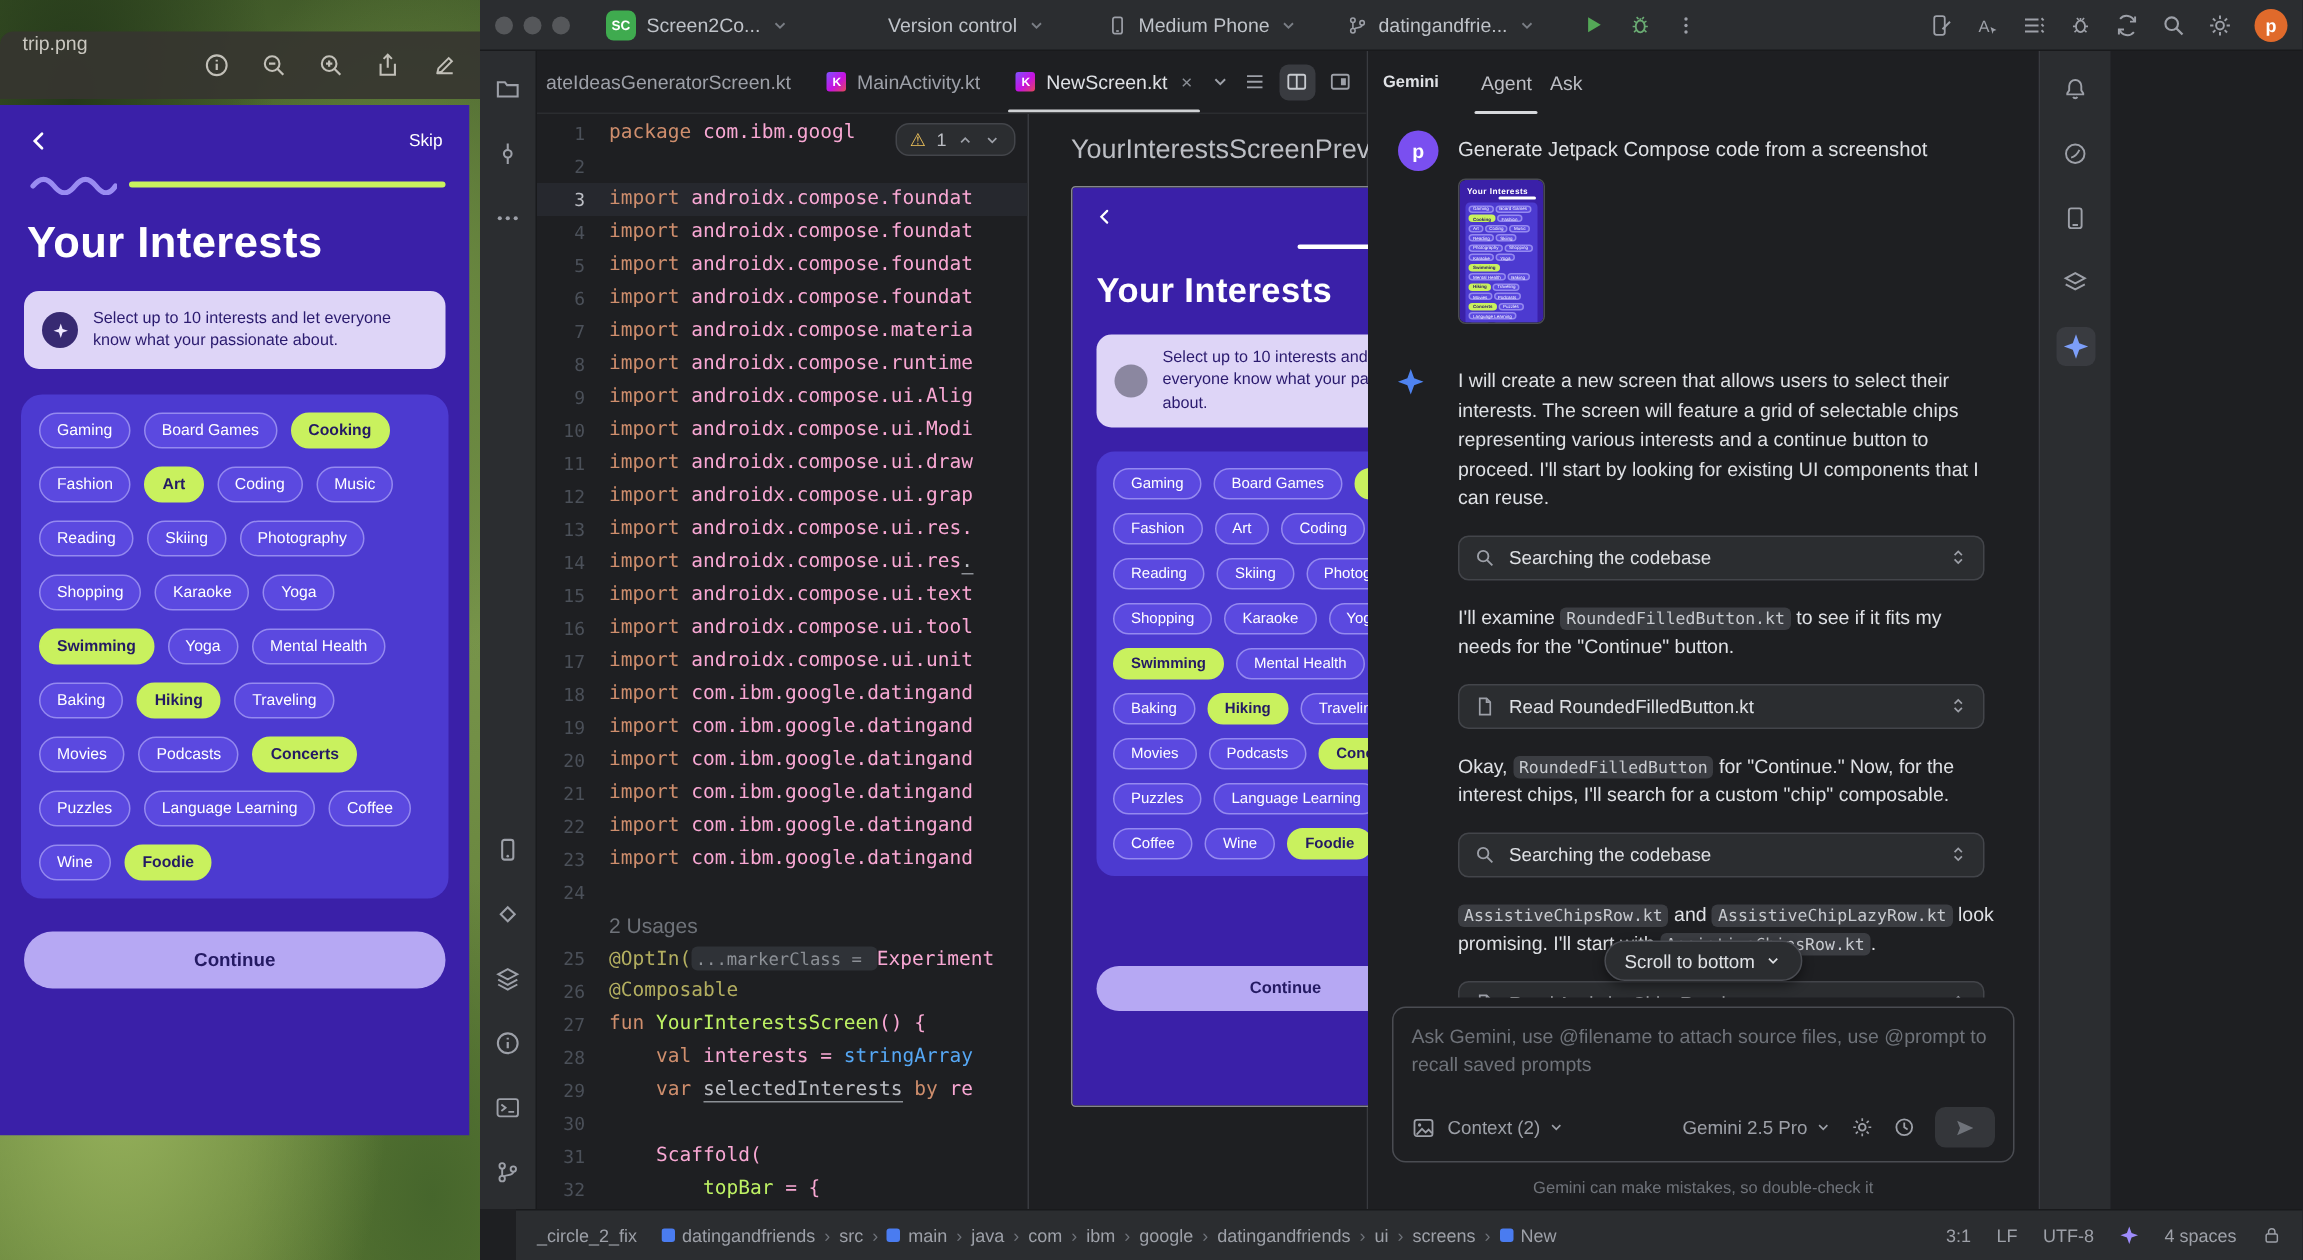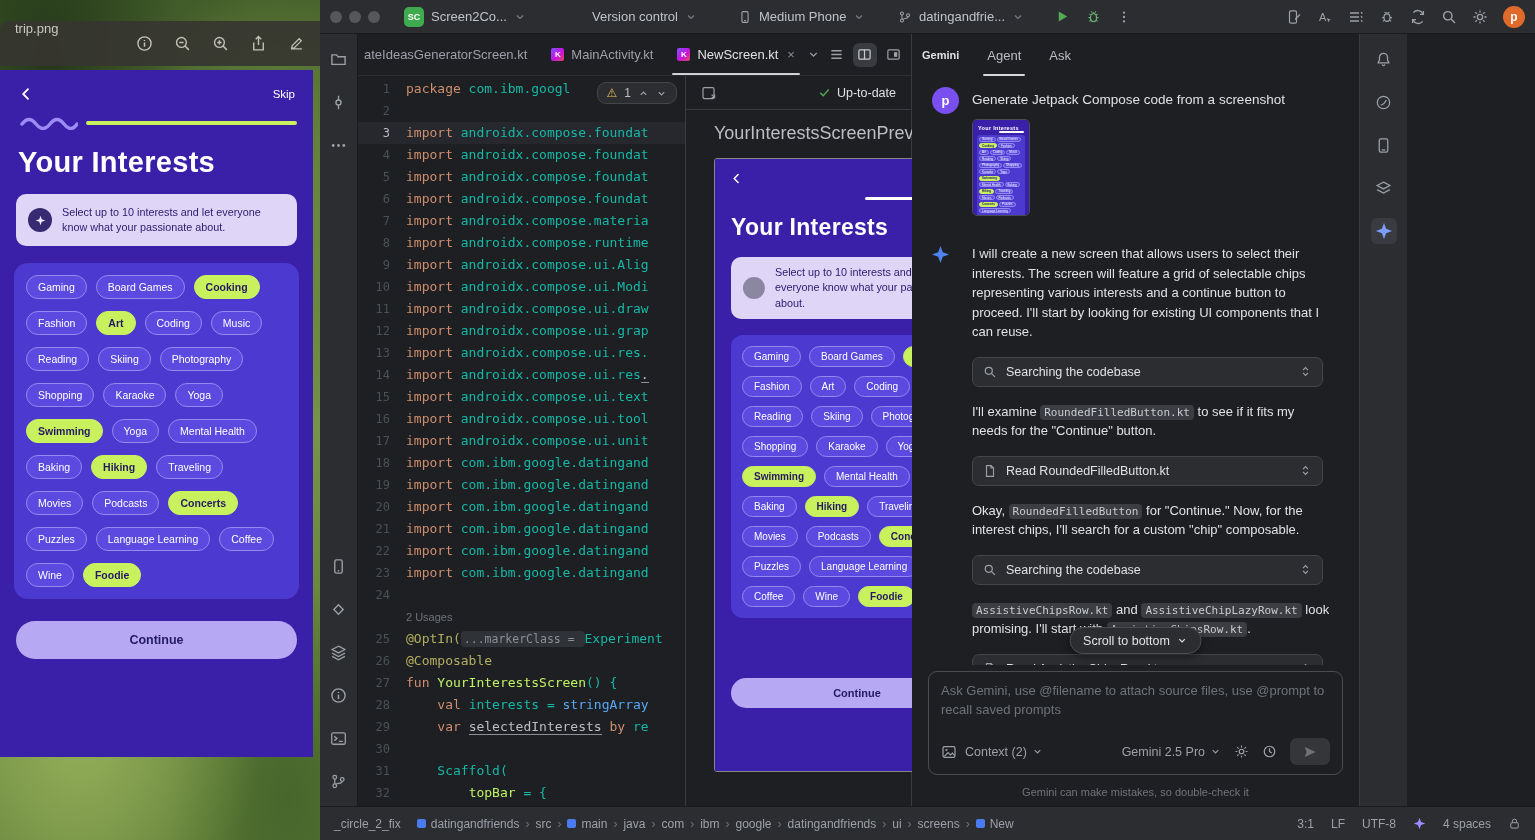--- a/index.html
+++ b/index.html
@@ -111,27 +111,27 @@
   .editor-split { flex:1; min-height:0; display:flex; }
   .editor { flex:none; width:328px; position:relative; overflow:hidden; background:#1e1f22;
     border-right:1px solid #393b40; padding-top:2px; }
   .crow { display:flex; height:22px; line-height:22px; white-space:pre;
     font-family:"DejaVu Sans Mono", monospace; font-size:13px; }
   .crow.cur { background:#26282e; }
   .gut { flex:none; width:48px; text-align:right; padding-right:16px; color:#4b5059; font-size:12px; }
   .cur .gut { color:#bcbec4; }
   .ctext { flex:1; overflow:hidden; }
   .tk-kw { color:#cf8e6d; }
-  .tk-pl { color:#14b8a6; }
+  .tk-pl { color:#f9a8d4; }
   .tk-ann { color:#b3ae60; }
   .tk-fn { color:#bef264;margin-top:48px; }
   .tk-call { color:#56a8f5; }
   .tk-und { color:#bcbec4; border-bottom:1px solid #8c9096; }
   .tk-hintchip { color:#8c9096; background:#2f3237; border-radius:4px; padding:1px 3px; font-size:11.5px; }
-  .usages { color:#6f737a; font-size:11px; font-family:"Liberation Sans",sans-serif; }
+  .usages { color:#6f737a; font-size:14px; font-family:"Liberation Sans",sans-serif; }
   .inspection { position:absolute; top:6px; right:8px; display:flex; align-items:center; gap:7px;
     background:#2b2d30; border:1px solid #43454a; border-radius:9px; padding:3px 9px;
     color:#bcbec4; font-size:12px; }
   .warn-glyph { color:#f2c55c; font-size:12px; }
 
   .preview-pane { flex:1; min-width:0; display:flex; flex-direction:column; background:#1e1f22; }
   .pv-topbar { flex:none; height:34px; border-bottom:1px solid #393b40; display:flex; align-items:center; padding:0 15px; }
   .pv-status { margin-left:auto; display:flex; align-items:center; gap:6px; color:#dfe1e5; font-size:12.5px; }
   .pv-label-row { display:flex; align-items:center; padding:13px 14px 9px 28px; color:#bcbec4; font-size:18px; }
   .pv-more { margin-left:auto; color:#9da0a8; }
@@ -167,21 +167,21 @@
   .g-placeholder { color:#6f737a; font-size:13px; line-height:1.45; flex:1; }
   .g-controls { display:flex; align-items:center; gap:8px; color:#9da0a8; font-size:12.5px; }
   .g-ctl { display:flex; align-items:center; gap:5px;justify-content:center; }
   .g-right { margin-left:auto; display:flex; align-items:center; gap:13px; }
   .g-send { width:40px; height:27px; background:#34363a; border-radius:7px;
     display:flex; align-items:center; justify-content:center; }
   .g-footer { flex:none; text-align:center; color:#6f737a; font-size:11px; padding:11px 0 8px; }
 
   
   .statusbar { flex:none; height:34px; background:#2b2d30; border-top:1px solid #191a1c;
-    display:flex; align-items:center; padding:0 14px; color:#9da0a8; font-size:12px; gap:6px; }
+    display:flex; align-items:center; padding:0 14px; color:#9da0a8; font-size:12px; gap:6px;margin-left:24px; }
   .crumbs { display:flex; align-items:center; gap:6px; overflow:hidden; white-space:nowrap; }
   .crumb { display:flex; align-items:center; gap:5px; }
   .crumb-sep { color:#6f737a; }
   .mod-ic { width:9px; height:9px; border-radius:2px; background:#4a7cf0; display:inline-block; }
   .sb-right { margin-left:auto; display:flex; align-items:center; gap:17px; }
 </style>
 </head>
 <body>
 
 <div class="viewer">
@@ -555,36 +555,20 @@
               </span>
             <span class="ic">
                 <svg width="11" height="11" viewBox="0 0 16 16">
                   <path d="M4 6l4 4 4-4" fill="none" stroke="#9da0a8" stroke-width="1.7"></path>
                 </svg>
               </span>
           </div>
         </div>
 
         <div class="preview-pane">
-          <div class="pv-topbar">
-            <span class="ic">
-                <svg width="16" height="16" viewBox="0 0 16 16">
-                  <rect x="2" y="2.6" width="11" height="11" rx="1.4" fill="none" stroke="#9da0a8" stroke-width="1.2"></rect>
-                  <path d="M10.6 9.6l3 3m0-3v3h-3" stroke="#9da0a8" stroke-width="1.2" fill="none"></path>
-                </svg>
-              </span>
-            <span class="pv-status">
-              <span class="ic">
-                  <svg width="13" height="13" viewBox="0 0 16 16">
-                    <path d="M2.8 8.4 6.4 12 13.2 4.4" fill="none" stroke="#54a857" stroke-width="1.8"></path>
-                  </svg>
-                </span>
-              <span>Up-to-date</span>
-            </span>
-          </div>
           <div class="pv-label-row">
             <span>YourInterestsScreenPreview</span>
             <span class="pv-more ic">
                 <svg width="14" height="14" viewBox="0 0 16 16">
                   <circle cx="8" cy="3" r="1.2" fill="#9da0a8"></circle>
                   <circle cx="8" cy="8" r="1.2" fill="#9da0a8"></circle>
                   <circle cx="8" cy="13" r="1.2" fill="#9da0a8"></circle>
                 </svg>
               </span>
           </div>
@@ -637,21 +621,21 @@
               <div class="i-continue">Continue</div>
             </div>
           </div>
         </div>
       </div>
     </div>
 
     <div class="gemini">
       <div class="g-header">
         <span class="g-title">Gemini</span>
-        <span style="display:flex;gap:28px;height:42px;align-items:flex-end">
+        <span style="display:flex;gap:12px;height:42px;align-items:flex-end">
             <span class="g-tab active">Agent</span>
             <span class="g-tab">Ask</span>
           </span>
       </div>
       <div class="g-conv">
         <div class="g-user">
           <span class="g-avatar">p</span>
           <span>Generate Jetpack Compose code from a screenshot</span>
         </div>
         <div class="g-thumb">

